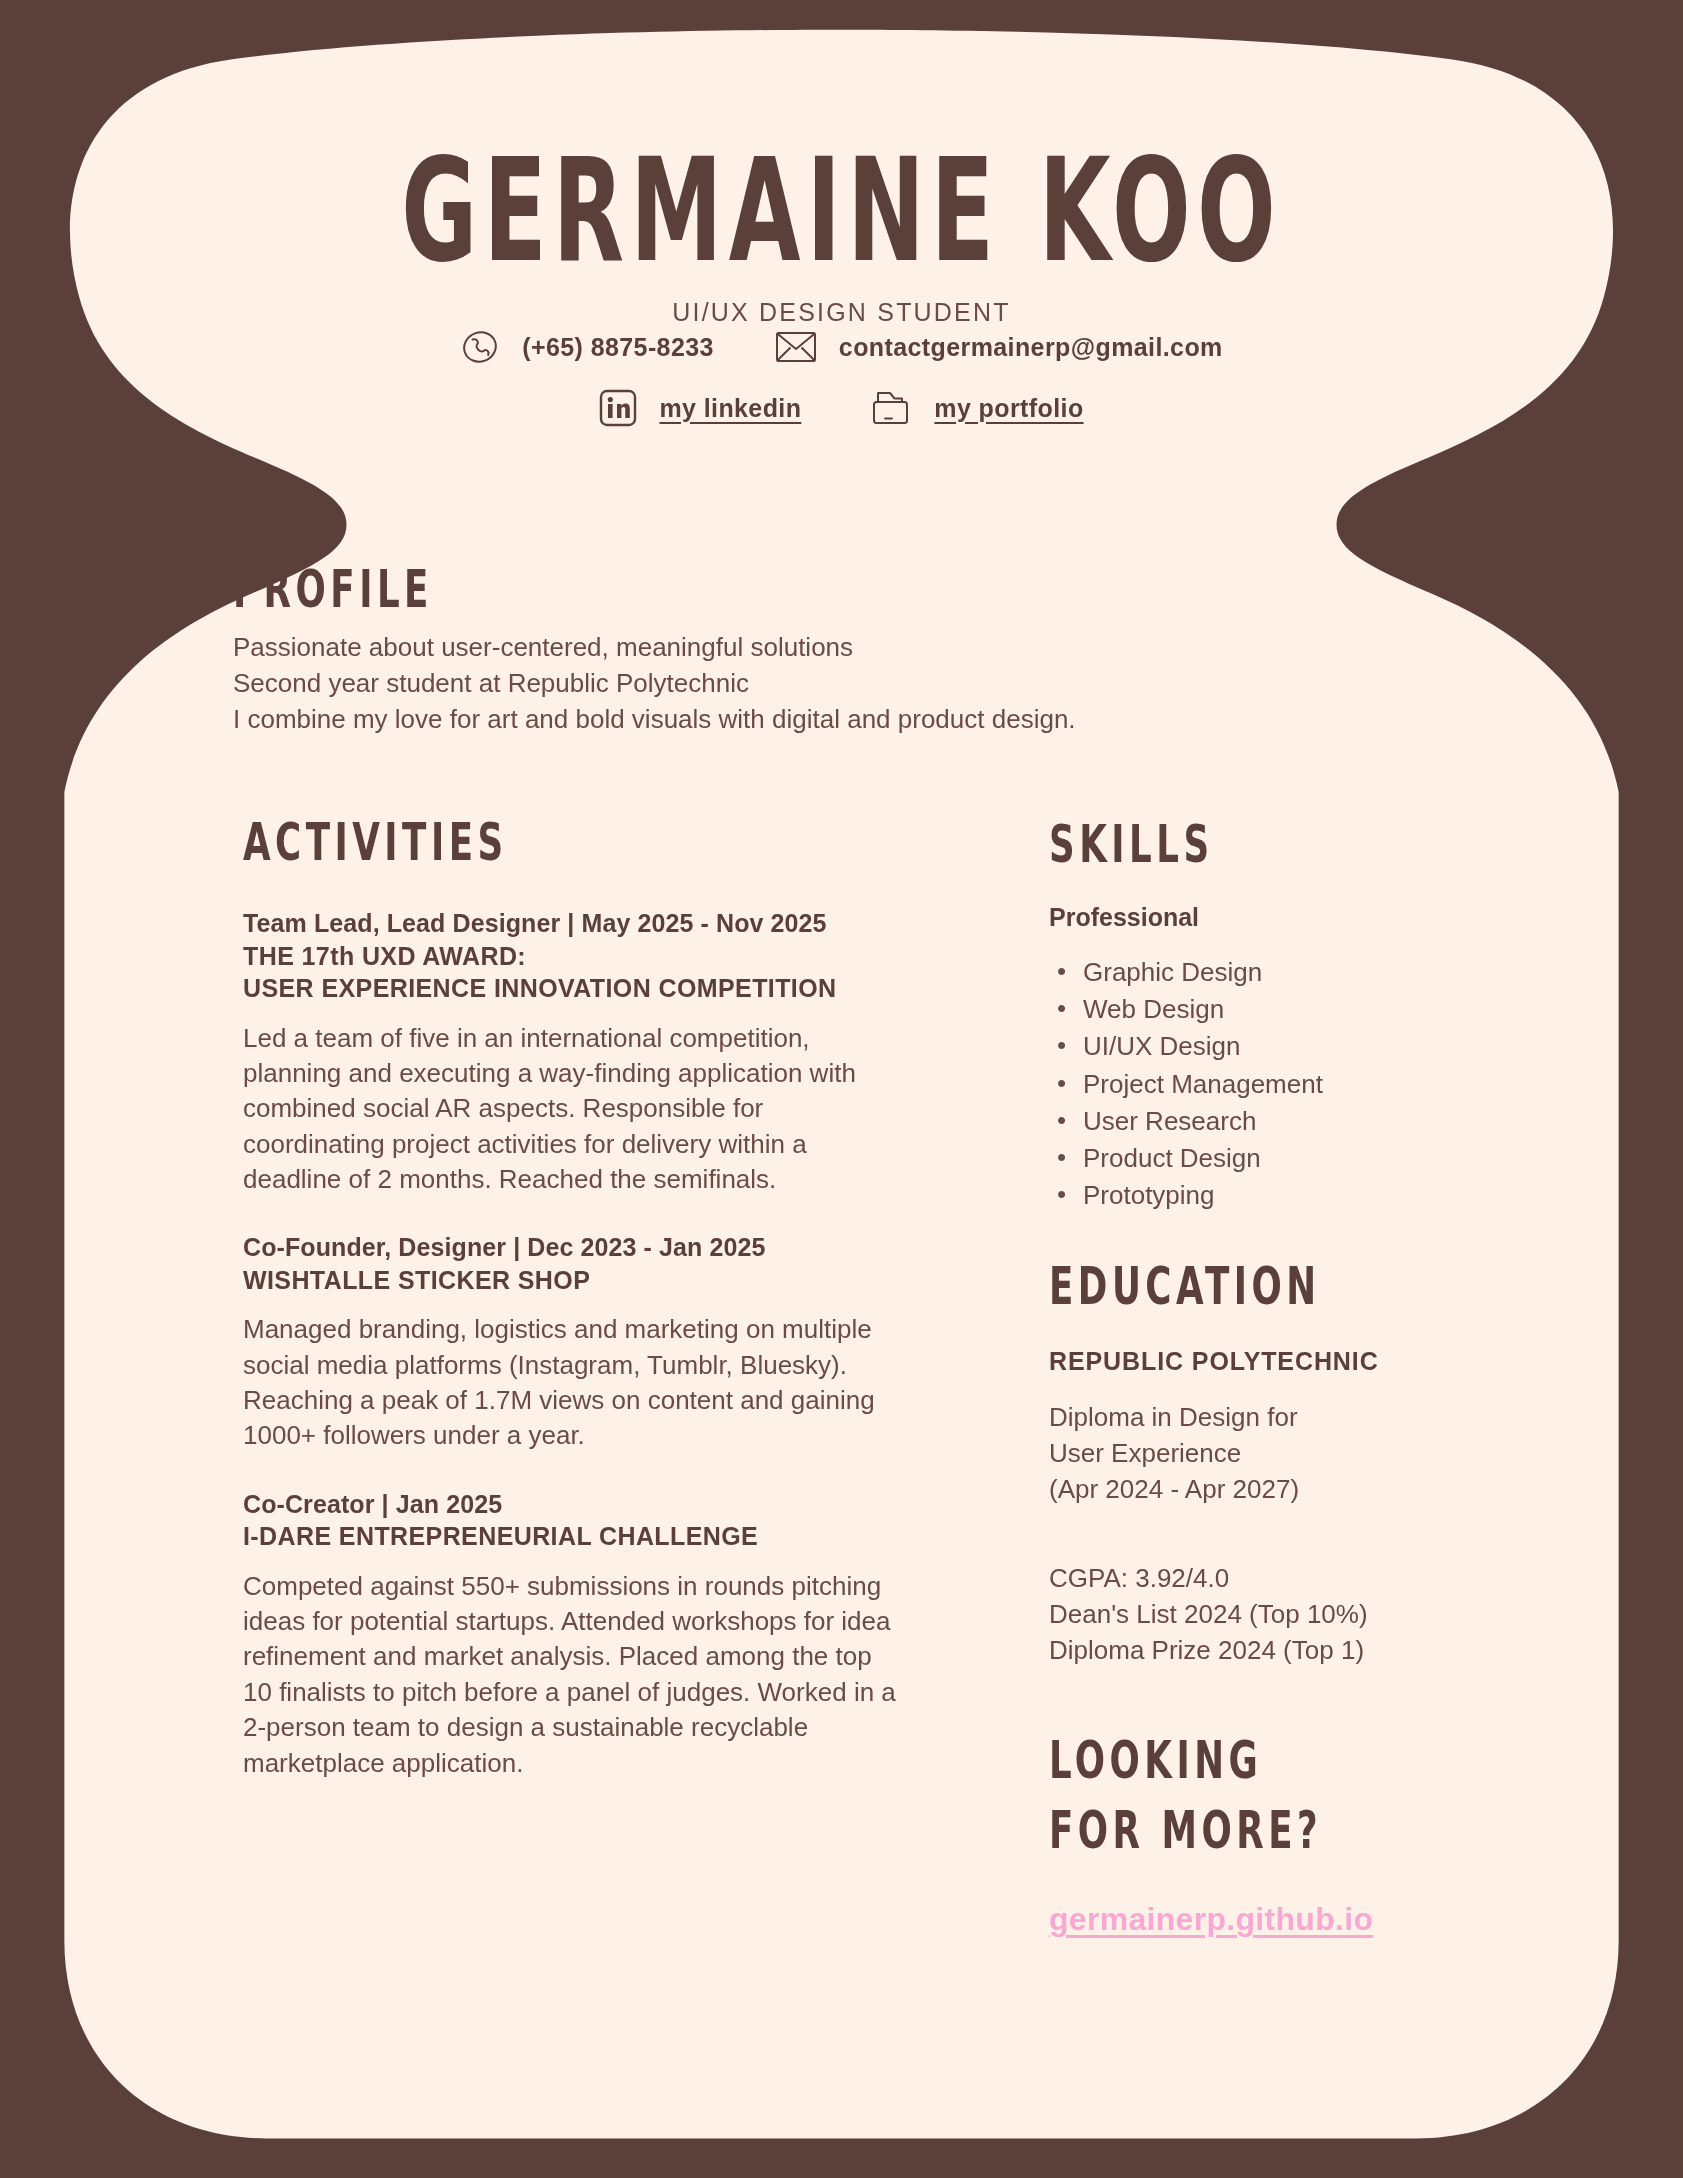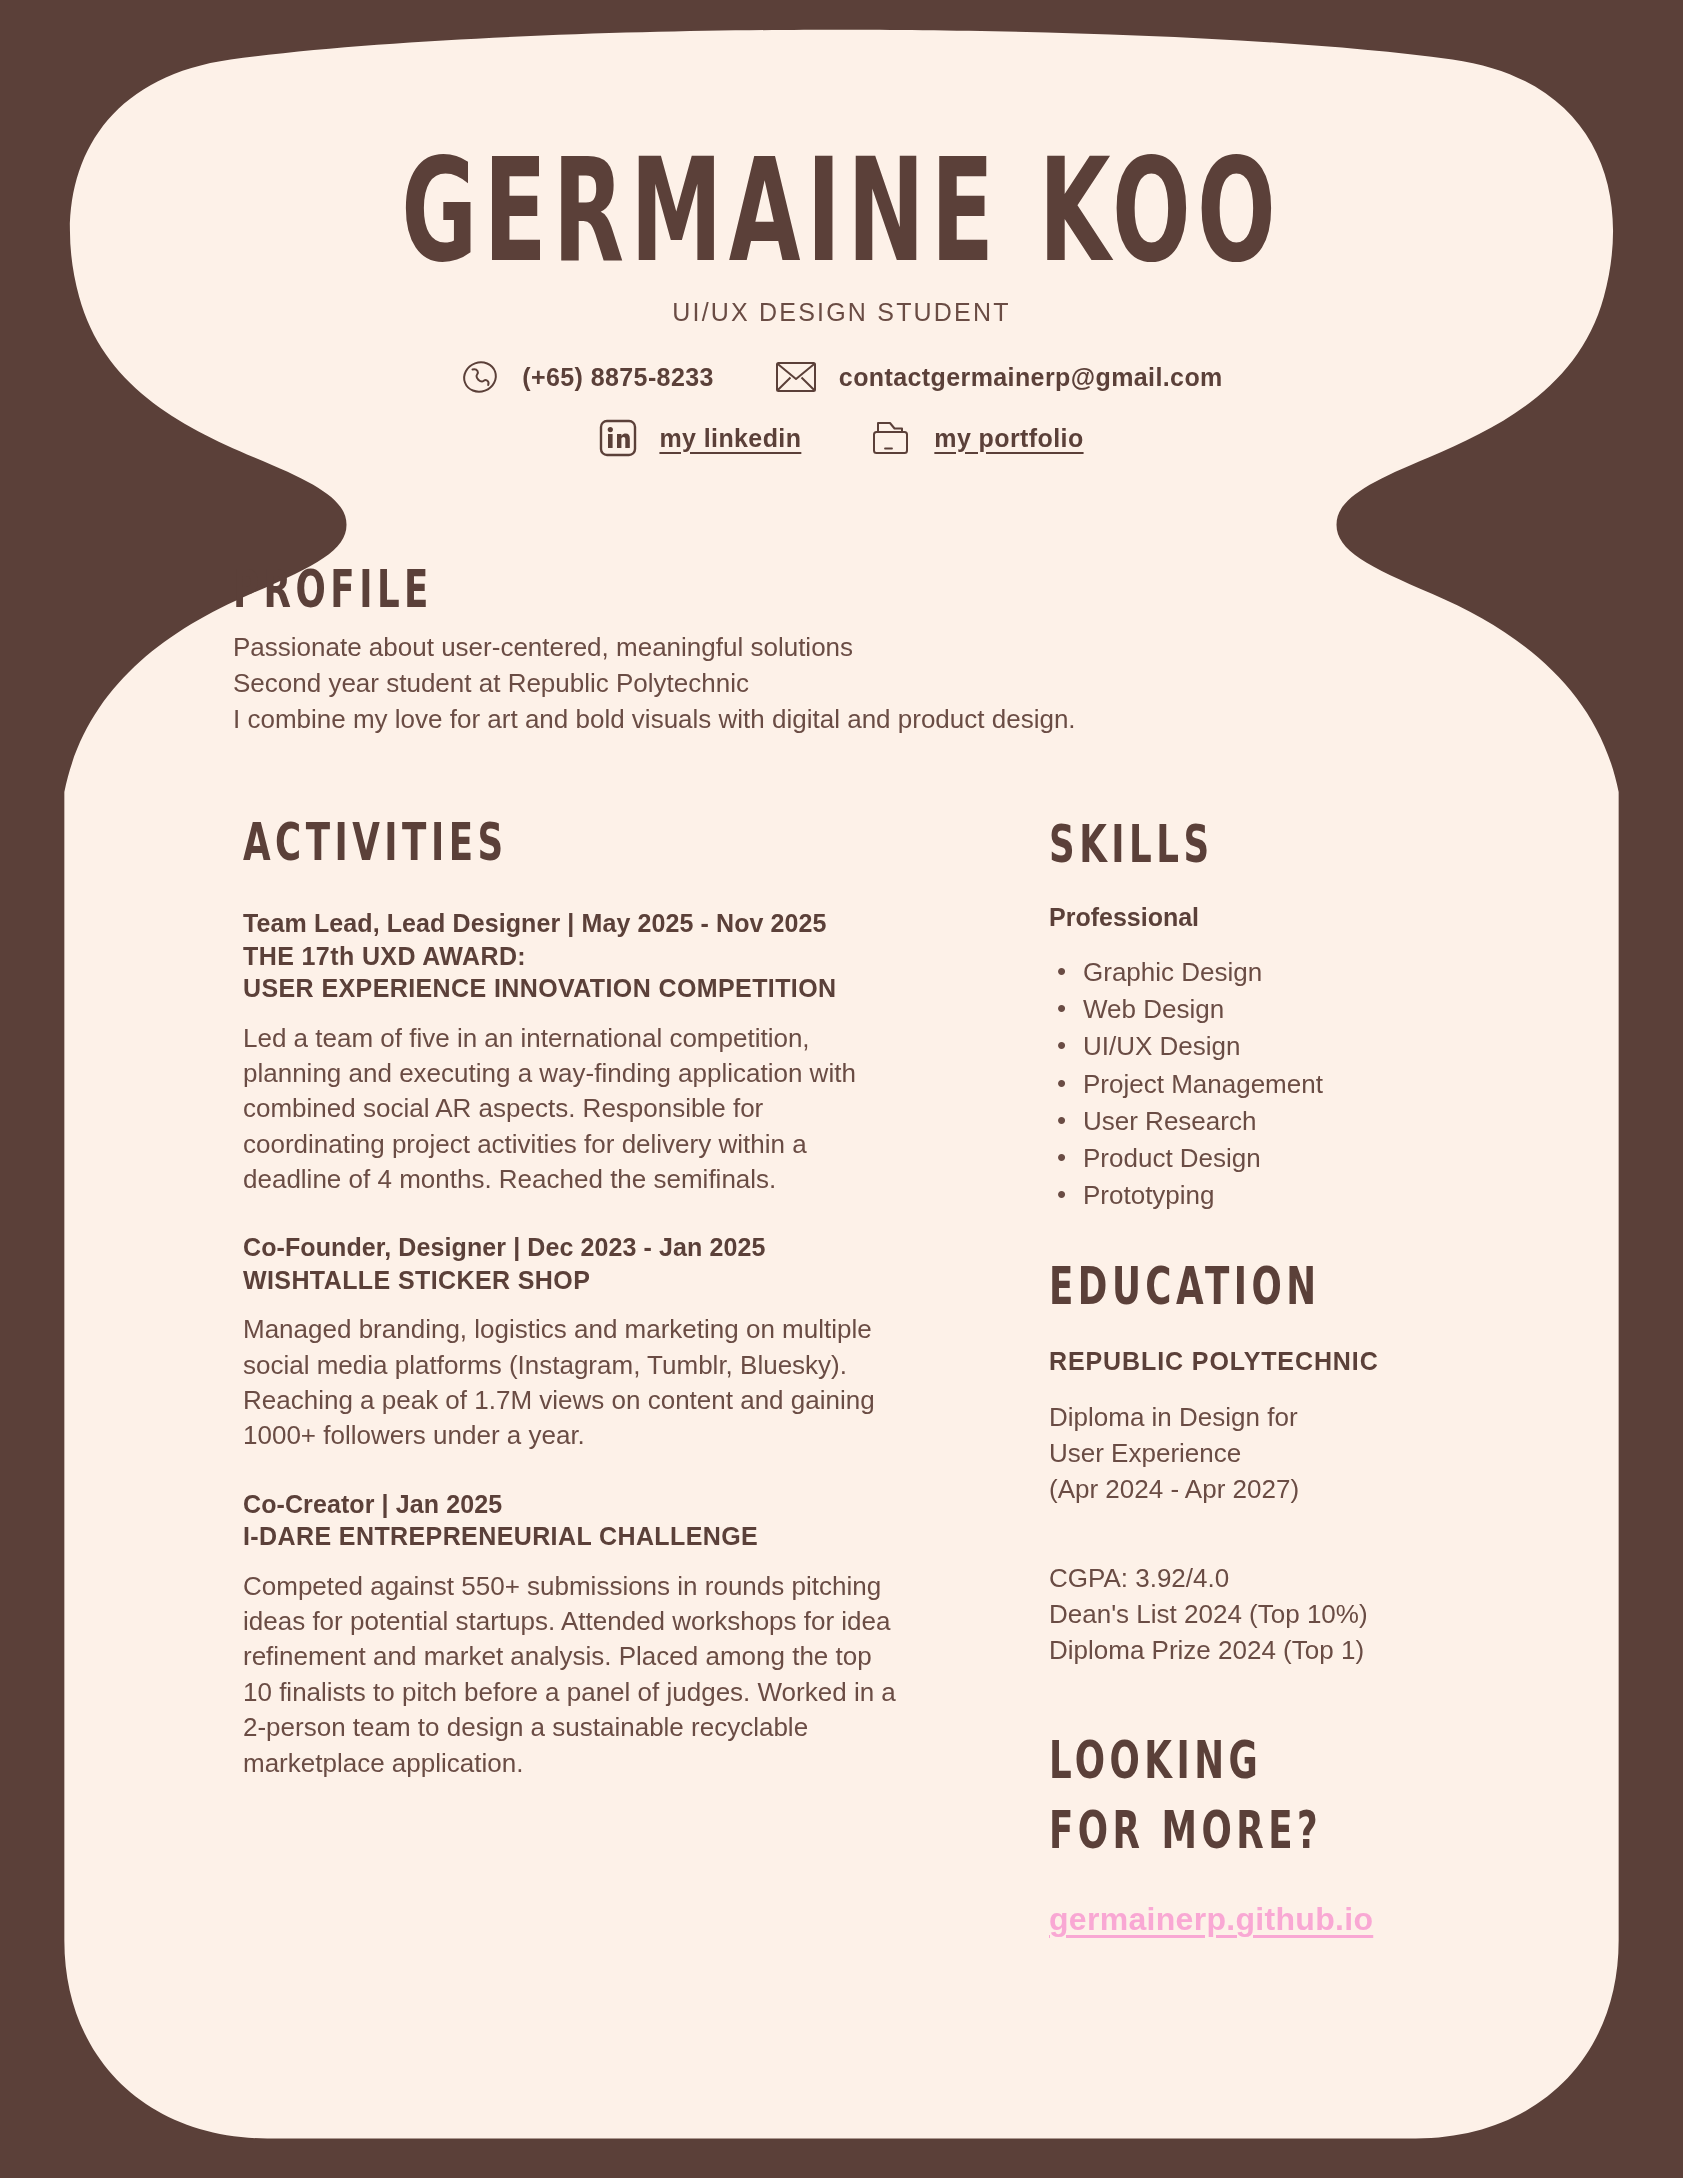--- a/index.html
+++ b/index.html
@@ -53,21 +53,20 @@
     letter-spacing: 2.2px;
     color: #6A4C44;
     font-weight: 400;
   }
 
   .contact-row {
     display: flex;
     justify-content: center;
     align-items: center;
     gap: 61px;
-    margin-top: 30px;
   }
   .contact-row.second { margin-top: 22px; gap: 69px; }
 
   .contact-item { display: flex; align-items: center; gap: 22px; }
   .contact-text {
     font-size: 25px;
     font-weight: 700;
     letter-spacing: 0.4px;
     color: #5B4039;
   }
@@ -271,21 +270,21 @@
     </div>
   </div>
 
   <div class="col-left">
     <div class="section-title">ACTIVITIES</div>
 
     <div class="entry first">
       <div class="entry-role">Team Lead, Lead Designer | May 2025 - Nov 2025</div>
       <div class="entry-org">THE 17th UXD AWARD:</div>
       <div class="entry-org">USER EXPERIENCE INNOVATION COMPETITION</div>
-      <div class="entry-desc">Led a team of five in an international competition, planning and executing a way-finding application with combined social AR aspects. Responsible for coordinating project activities for delivery within a deadline of 4 months. Reached the semifinals.</div>
+      <div class="entry-desc">Led a team of five in an international competition, planning and executing a way-finding application with combined social AR aspects. Responsible for coordinating project activities for delivery within a deadline of 2 months. Reached the semifinals.</div>
     </div>
 
     <div class="entry">
       <div class="entry-role">Co-Founder, Designer | Dec 2023 - Jan 2025</div>
       <div class="entry-org">WISHTALLE STICKER SHOP</div>
       <div class="entry-desc">Managed branding, logistics and marketing on multiple social media platforms (Instagram, Tumblr, Bluesky). Reaching a peak of 1.7M views on content and gaining 1000+ followers under a year.</div>
     </div>
 
     <div class="entry">
       <div class="entry-role">Co-Creator | Jan 2025</div>

